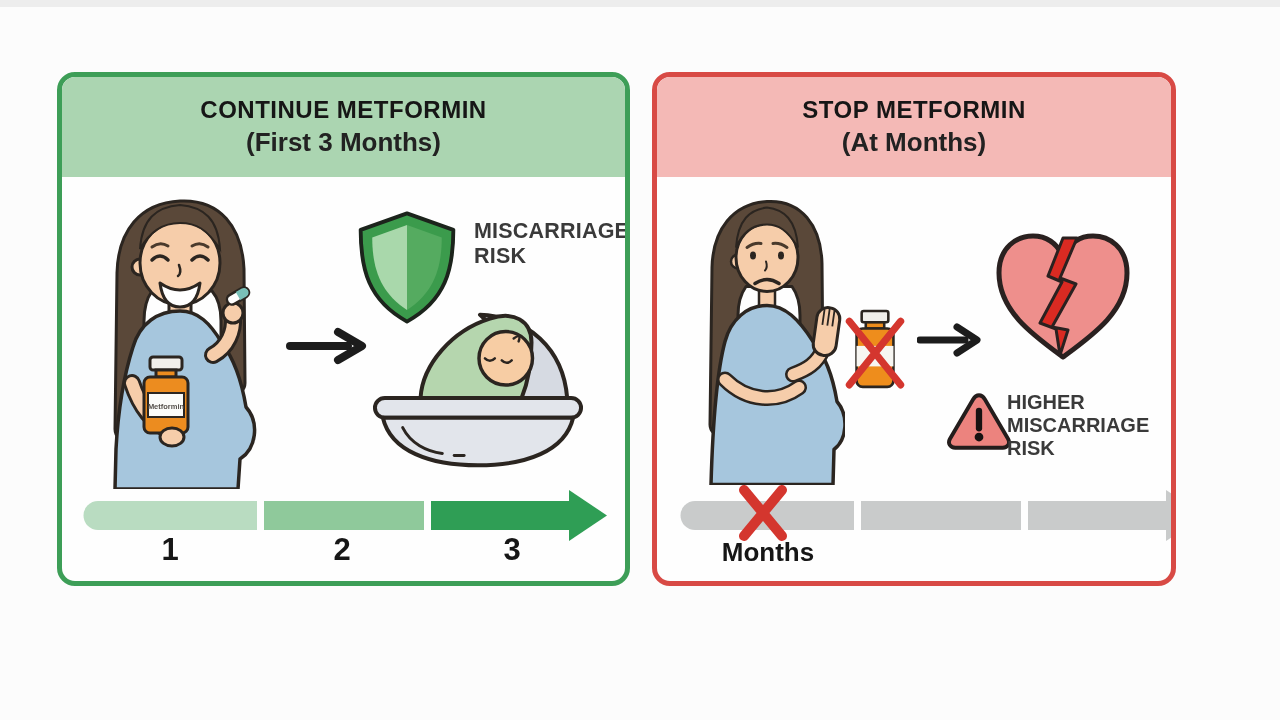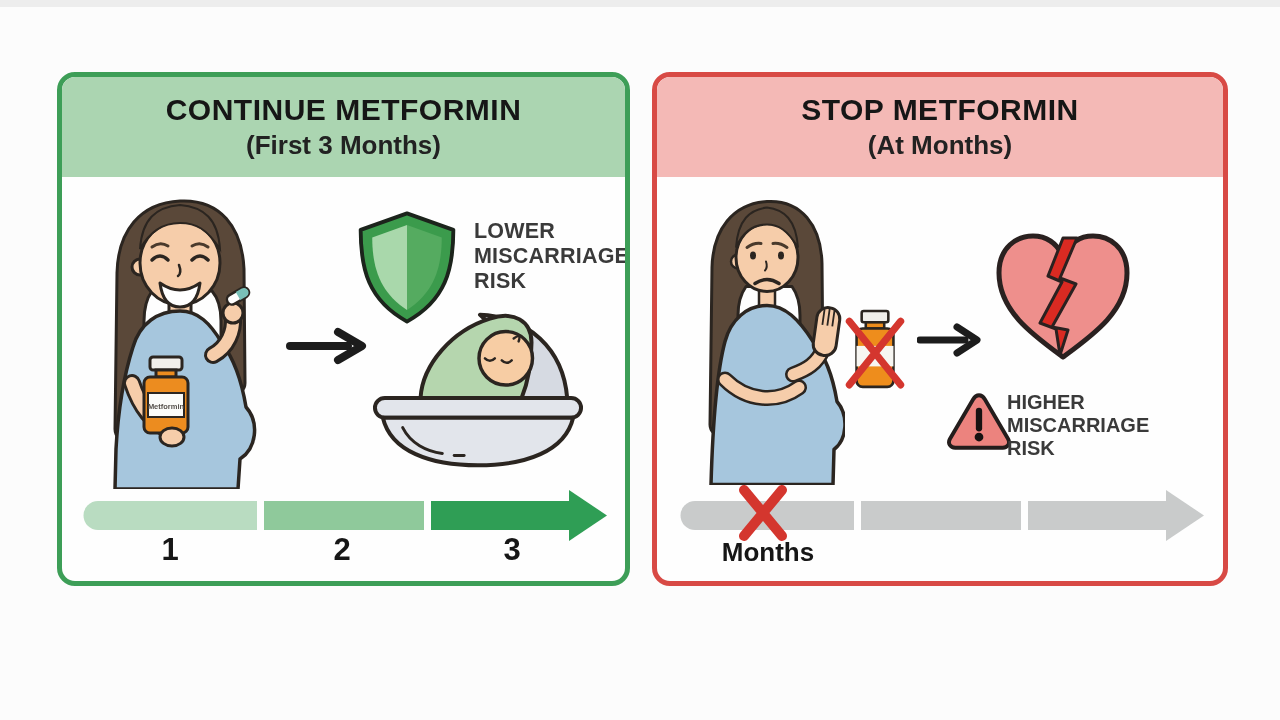--- a/index.html
+++ b/index.html
@@ -1,25 +1,25 @@
 <!DOCTYPE html>
 <html style="--page-bg: #fcfcfc; --green-border: #3d9e57; --green-header: #abd5b1; --red-border: #d84a45; --red-header: #f4b9b6; --seg1: #b9dcc1; --seg2: #8fc99b; --seg3: #2f9e55; --gray-seg: #c9cbcb; --x-red: #d4362e; --title-color: #161616; --outcome-color: #3a3a3a;"><head>
 <meta charset="utf-8">
 <style>
   * { margin:0; padding:0; box-sizing:border-box; }
   html,body { width:1280px; height:720px; overflow:hidden; }
   body { background:var(--page-bg,#fcfcfc); font-family:"Liberation Sans", sans-serif; position:relative; }
   .top-strip { position:absolute; left:0; top:0; width:1280px; height:7px; background:#ededed; }
   .panel { position:absolute; top:72px; height:514px; border-radius:18px; background:#fefefe; overflow:hidden; border:5px solid #888; }
   .panel-left  { left:57px;  width:573px; border-color:var(--green-border,#3d9e57); }
-  .panel-right { left:652px; width:576px; border-color:var(--red-border,#d84a45); }
+  .panel-right { left:652px; width:524px; border-color:var(--red-border,#d84a45); }
   .panel-header { height:100px; display:flex; flex-direction:column; align-items:center; justify-content:center; gap:3px; }
   .panel-left  .panel-header { background:var(--green-header,#abd5b1); }
   .panel-right .panel-header { background:var(--red-header,#f4b9b6); }
-  .panel-title { font-size:30px; font-weight:800; letter-spacing:.5px; color:var(--title-color,#161616); }
+  .panel-title { font-size:24px; font-weight:800; letter-spacing:.5px; color:var(--title-color,#161616); }
   .panel-subtitle { font-size:26px; font-weight:700; color:#222; }
   .abs { position:absolute; }
   .outcome-text { font-weight:800; color:var(--outcome-color,#3a3a3a); }
   .outcome-left  { left:412px; top:142px; font-size:21.5px; line-height:25px; letter-spacing:.2px; }
   .outcome-right { left:350px; top:314px; width:140px; text-align:left; font-size:20px; line-height:23px; }
   .tl-num { position:absolute; top:455px; width:44px; text-align:center; font-size:31px; font-weight:800; color:#161616; }
   .start-label { position:absolute; left:56px; top:460px; width:110px; text-align:center; font-size:26px; font-weight:800; color:#161616; }
   svg { display:block; }
 </style>
 </head>
@@ -70,21 +70,20 @@
     <path d="M52,5 L76,19 L52,33" stroke="#1c1c1c" stroke-width="8" stroke-linecap="round" stroke-linejoin="round" fill="none"></path>
   </svg>
 
   <svg class="abs" style="left:289px;top:130px" width="112" height="121" viewBox="0 0 116 120">
     <path d="M58,4 L106,21 C106,62 98,94 58,116 C18,94 10,62 10,21 Z" fill="#3b9b4c" stroke="#1c241c" stroke-width="4" stroke-linejoin="round"></path>
     <path d="M58,16 L22,29 C22,60 30,86 58,104 Z" fill="#a9d8ab"></path>
     <path d="M58,16 L94,29 C94,60 86,86 58,104 Z" fill="#55ab60"></path>
   </svg>
 
   <div class="abs outcome-text outcome-left">
-    <div>LOWER</div>
     <div>MISCARRIAGE</div>
     <div>RISK</div>
   </div>
 
   <svg class="abs" style="left:307px;top:230px" width="218" height="166" viewBox="0 0 220 164">
     <path d="M112,6 C160,8 196,40 200,90 L148,90 C148,58 136,26 112,6 Z" fill="#d6dae2" stroke="#2b2520" stroke-width="4" stroke-linejoin="round"></path>
     <path d="M52,90 C54,56 84,22 122,10 C146,2 164,12 164,34 C164,60 158,80 154,90 Z" fill="#b5d6ae" stroke="#2b2520" stroke-width="4" stroke-linejoin="round"></path>
     <circle cx="138" cy="50" r="27" fill="#f7cda4" stroke="#2b2520" stroke-width="3.5"></circle>
     <path d="M117,50 q5,5 10,0" fill="none" stroke="#2b2520" stroke-width="2.5" stroke-linecap="round"></path>
     <path d="M134,52 q5,5 10,0" fill="none" stroke="#2b2520" stroke-width="2.5" stroke-linecap="round"></path>

